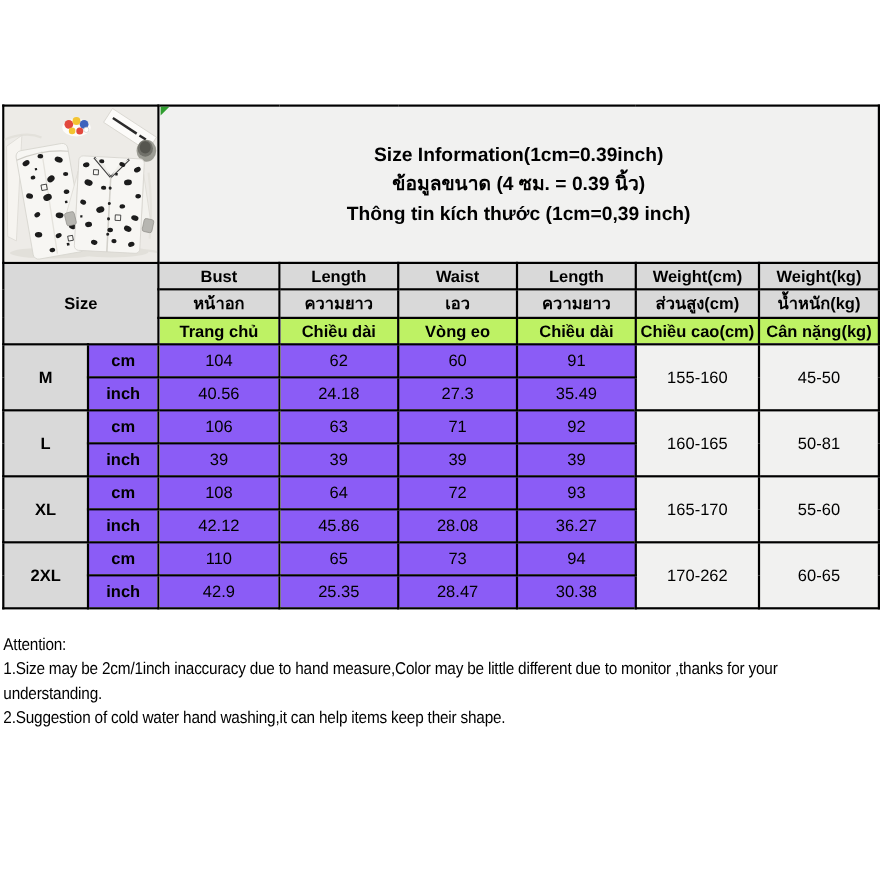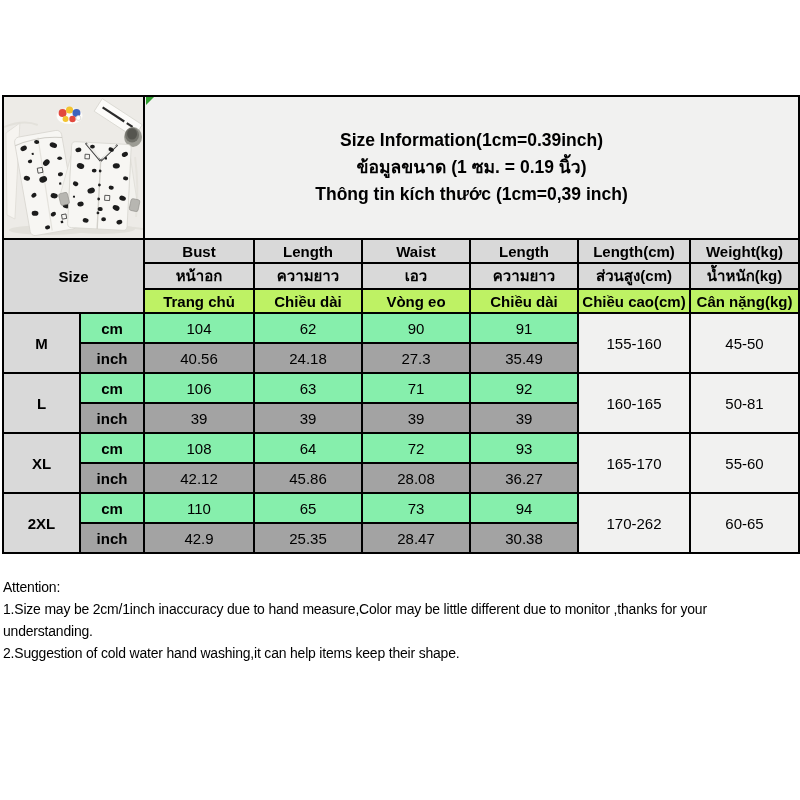--- a/index.html
+++ b/index.html
@@ -29,22 +29,22 @@
   .title-wrap{display:flex;flex-direction:column;justify-content:center;align-items:center;height:100%;}
   .title-line{font-weight:bold;font-size:17.5px;line-height:27px;white-space:nowrap;}
 
   tr.r-hdr{height:24px;}
   tr.r-hdr td{font-weight:bold;background:#d9d9d9;text-align:center;}
   tr.r-hdr.r-vi td{background:#bef264;}
   td.size-big{background:#d9d9d9;font-weight:bold;font-size:30px;}
 
   tr.r-cm{height:30px;}
   tr.r-inch{height:30px;}
-  tr.r-cm td{background:#86efac;}
-  tr.r-inch td{background:#a3a3a3;}
+  tr.r-cm td{background:#8b5cf6;}
+  tr.r-inch td{background:#8b5cf6;}
   td.size-label{background:#d9d9d9 !important;font-weight:bold;font-size:16px;}
   td.unit{font-weight:bold;}
   td.range{background:#f1f1f0 !important;}
 
   .excel-marker{
     position:absolute;left:146px;top:97px;width:0;height:0;z-index:3;
     border-top:8px solid #2f9e2f;border-right:8px solid transparent;
   }
 
   .attention{
@@ -167,33 +167,33 @@
             <rect x="102" y="98" width="5" height="5" fill="none" stroke="#1c1c1c" stroke-width="0.7"></rect>
             <rect x="80" y="58" width="4.5" height="4.5" fill="none" stroke="#1c1c1c" stroke-width="0.7"></rect>
           </g>
           <rect x="56" y="96" width="9" height="12" rx="2" transform="rotate(-14 60 102)" fill="#b7b6b1" stroke="#8f8e89" stroke-width="0.6"></rect>
           <rect x="127" y="102" width="9" height="12" rx="2" transform="rotate(12 131 108)" fill="#b7b6b1" stroke="#8f8e89" stroke-width="0.6"></rect>
         </svg>
       </td>
       <td class="title-cell" colspan="6">
         <div class="title-wrap">
           <div class="title-line">Size Information(1cm=0.39inch)</div>
-          <div class="title-line">ข้อมูลขนาด (1 ซม. = 0.19 นิ้ว)</div>
+          <div class="title-line">ข้อมูลขนาด (4 ซม. = 0.39 นิ้ว)</div>
           <div class="title-line">Thông tin kích thước (1cm=0,39 inch)</div>
         </div>
       </td>
     </tr>
 
     <tr class="r-hdr r-en">
       <td class="size-big" colspan="2" rowspan="3">Size</td>
       <td>Bust</td>
       <td>Length</td>
       <td>Waist</td>
       <td>Length</td>
-      <td>Length(cm)</td>
+      <td>Weight(cm)</td>
       <td>Weight(kg)</td>
     </tr>
     <tr class="r-hdr r-th">
       <td>หน้าอก</td>
       <td>ความยาว</td>
       <td>เอว</td>
       <td>ความยาว</td>
       <td>ส่วนสูง(cm)</td>
       <td>น้ำหนัก(kg)</td>
     </tr>
@@ -204,21 +204,21 @@
       <td>Chiều dài</td>
       <td>Chiều cao(cm)</td>
       <td>Cân nặng(kg)</td>
     </tr>
 
     <tr class="r-cm">
       <td class="size-label" rowspan="2">M</td>
       <td class="unit">cm</td>
       <td>104</td>
       <td>62</td>
-      <td>90</td>
+      <td>60</td>
       <td>91</td>
       <td class="range" rowspan="2">155-160</td>
       <td class="range" rowspan="2">45-50</td>
     </tr>
     <tr class="r-inch">
       <td class="unit">inch</td>
       <td>40.56</td>
       <td>24.18</td>
       <td>27.3</td>
       <td>35.49</td>

